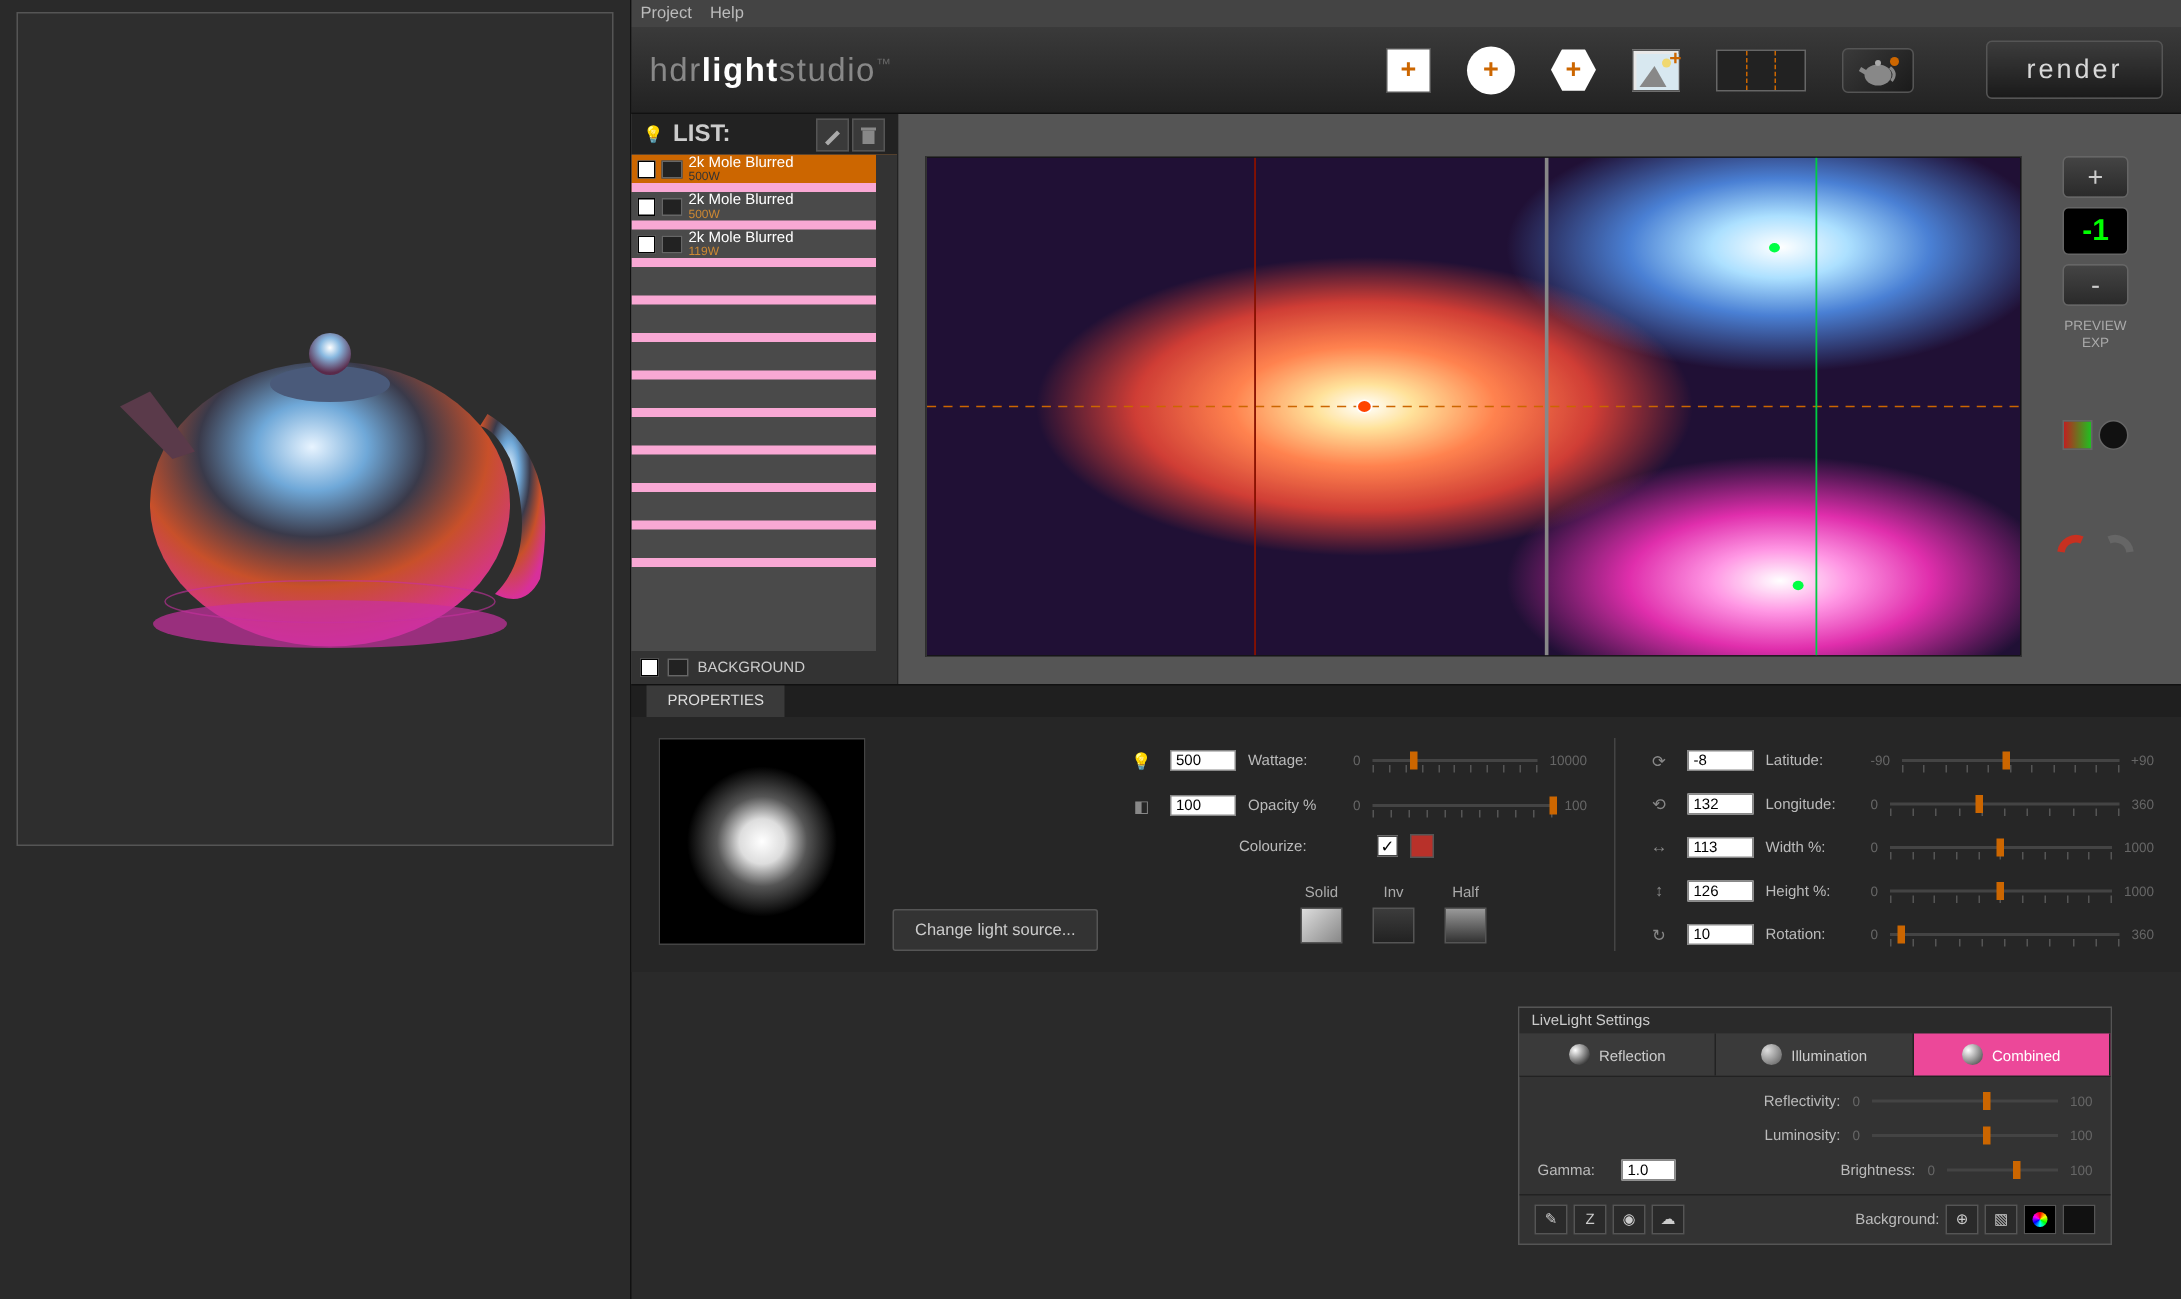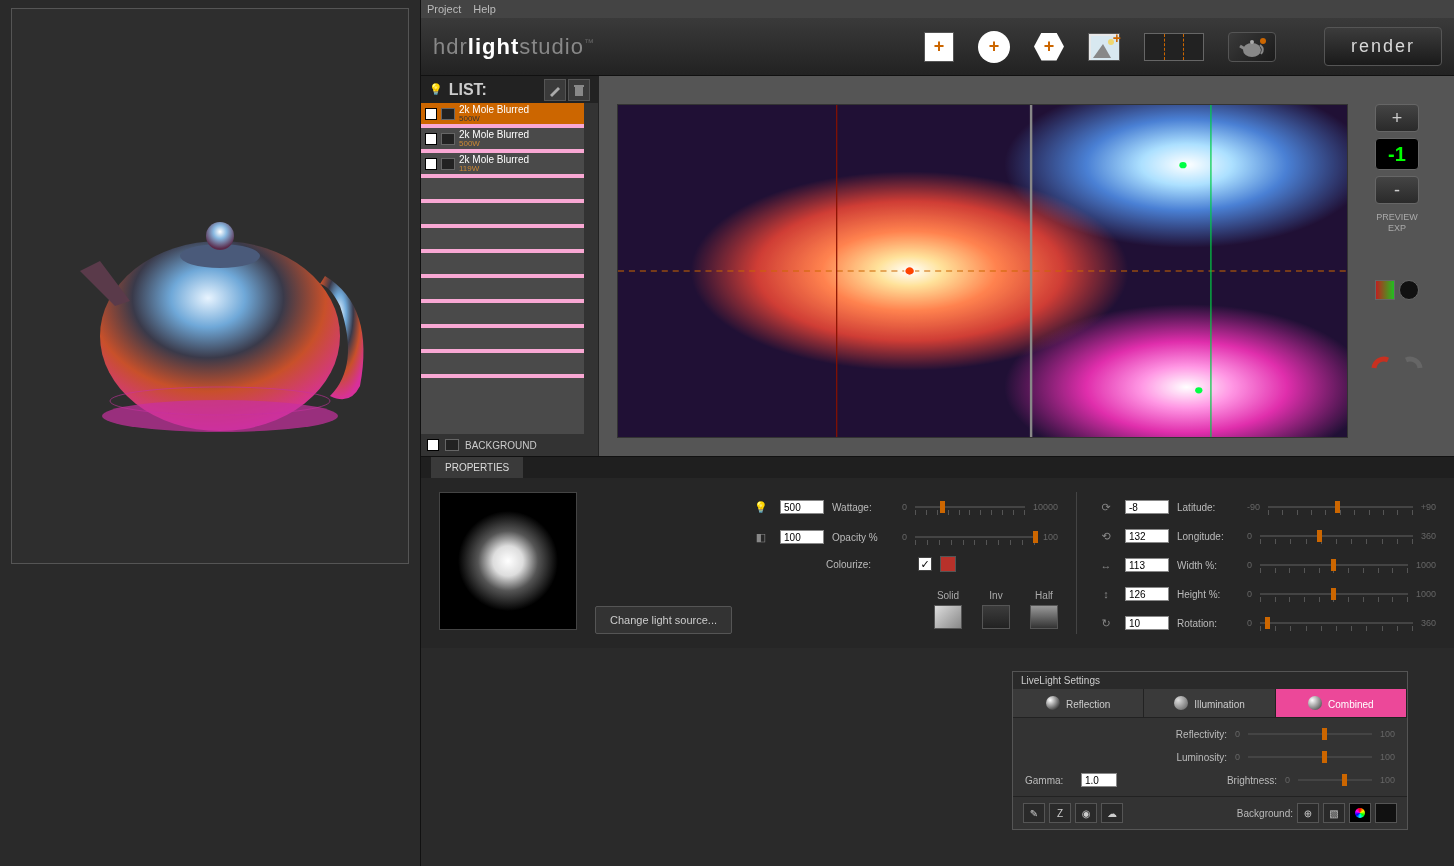--- a/index.html
+++ b/index.html
@@ -29,21 +29,21 @@
 .teapot-btn{width:48px;height:30px;background:linear-gradient(135deg,#3a3a3a,#1a1a1a);border:1px solid #555;border-radius:4px;display:flex;align-items:center;justify-content:center;cursor:pointer;}
 .render-btn{margin-left:40px;background:linear-gradient(#3c3c3c,#1a1a1a);border:1px solid #555;border-radius:4px;padding:8px 26px;color:#d8d8d8;font-size:18px;letter-spacing:2px;cursor:pointer;}
 .main-row{display:flex;height:380px;background:#555;}
 .list-panel{width:178px;background:#3a3a3a;display:flex;flex-direction:column;border-right:1px solid #222;}
 .list-head{height:27px;background:#222;display:flex;align-items:center;padding:0 8px;gap:6px;}
 .list-head .bulb{color:#888;}
 .list-title{color:#ccc;font-weight:bold;font-size:16px;}
 .list-head-btns{margin-left:auto;display:flex;gap:2px;}
 .list-head-btns div{width:22px;height:22px;background:#3a3a3a;border:1px solid #555;display:flex;align-items:center;justify-content:center;cursor:pointer;}
 .list-body{flex:1;background:#4a4a4a;overflow:hidden;position:relative;}
-.list-item{height:25px;display:flex;align-items:center;padding:0 4px;gap:4px;border-bottom:4px solid #f9a8d4;font-size:10px;}
+.list-item{height:25px;display:flex;align-items:center;padding:0 4px;gap:4px;border-bottom:6px solid #f9a8d4;font-size:10px;}
 .list-item.sel{background:#cc6600;}
 .li-chk{width:12px;height:12px;background:#fff;border:1px solid #000;}
 .li-sw{width:14px;height:12px;background:#222;border:1px solid #666;}
 .li-txt{flex:1;line-height:1;}
 .li-name{font-size:10px;color:#fff;}
 .li-sub{font-size:8px;color:#cc8833;}
 .list-item.sel .li-sub{color:#333;}
 .list-scroll{position:absolute;right:0;top:0;bottom:0;width:14px;background:#333;}
 .bg-row{height:22px;background:#333;display:flex;align-items:center;padding:0 6px;gap:6px;font-size:10px;}
 .canvas-area{flex:1;background:#555;display:flex;padding:28px 18px 18px 18px;gap:10px;}
@@ -69,21 +69,21 @@
 .pinp{width:44px;height:14px;background:#fff;border:1px solid #888;font-size:10px;padding:0 3px;color:#000;}
 .plab{width:62px;font-size:10px;color:#bbb;}
 .prng{font-size:9px;color:#666;}
 .pslider{flex:1;height:16px;position:relative;}
 .ptrack{position:absolute;top:7px;left:0;right:0;height:2px;background:#444;}
 .pticks{position:absolute;bottom:0;left:0;right:0;height:5px;display:flex;justify-content:space-between;}
 .pticks i{width:1px;height:5px;background:#555;}
 .pthumb{position:absolute;top:2px;width:5px;height:12px;background:#cc6600;}
 .chk{width:14px;height:14px;background:#fff;border:1px solid #444;display:flex;align-items:center;justify-content:center;font-size:11px;color:#000;}
 .swatch{width:16px;height:16px;border:1px solid #555;}
-.mode-row{display:flex;gap:20px;margin-top:10px;margin-left:117px;justify-content:flex-end;}
+.mode-row{display:flex;gap:20px;margin-top:10px;margin-left:117px;}
 .mode{display:flex;flex-direction:column;align-items:center;gap:4px;font-size:10px;color:#aaa;}
 .mode-btn{width:28px;height:24px;background:linear-gradient(#3c3c3c,#222);border:1px solid #555;cursor:pointer;}
 .live-panel{position:absolute;right:46px;bottom:36px;width:396px;background:#333;border:1px solid #555;}
 .live-title{background:#2a2a2a;padding:3px 8px;font-size:10px;}
 .live-tabs{display:flex;border-bottom:1px solid #222;}
 .live-tab{flex:1;display:flex;align-items:flex-end;justify-content:center;gap:6px;padding:7px 0;background:#3a3a3a;font-size:10px;border-right:1px solid #222;cursor:pointer;}
 .live-tab.active{background:#ec4899;color:#fff;}
 .lt-ball{width:14px;height:14px;border-radius:50%;}
 .live-body{padding:8px 12px;display:flex;flex-direction:column;gap:7px;}
 .lrow{display:flex;align-items:center;gap:8px;}

